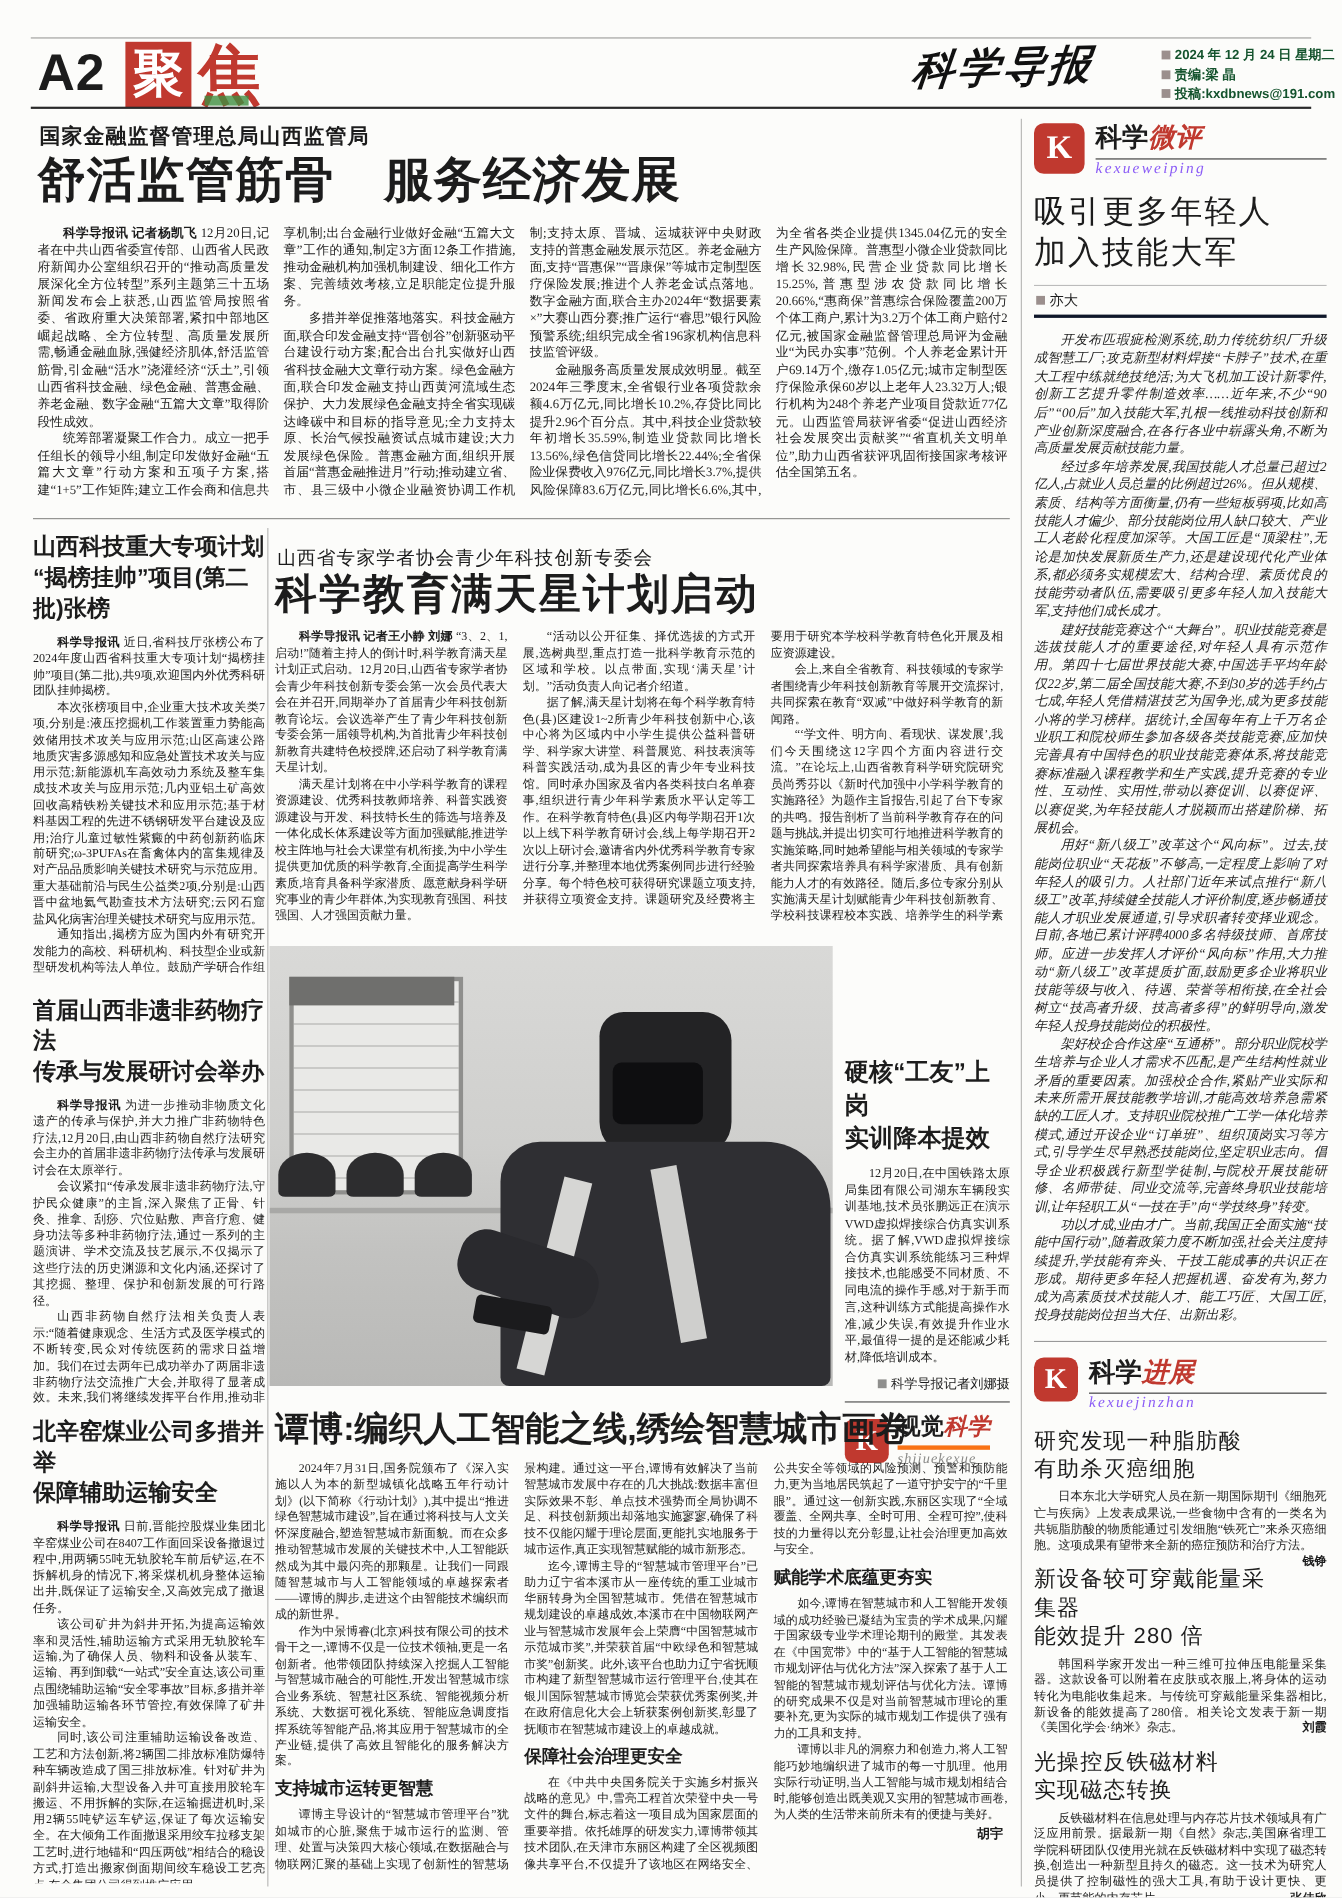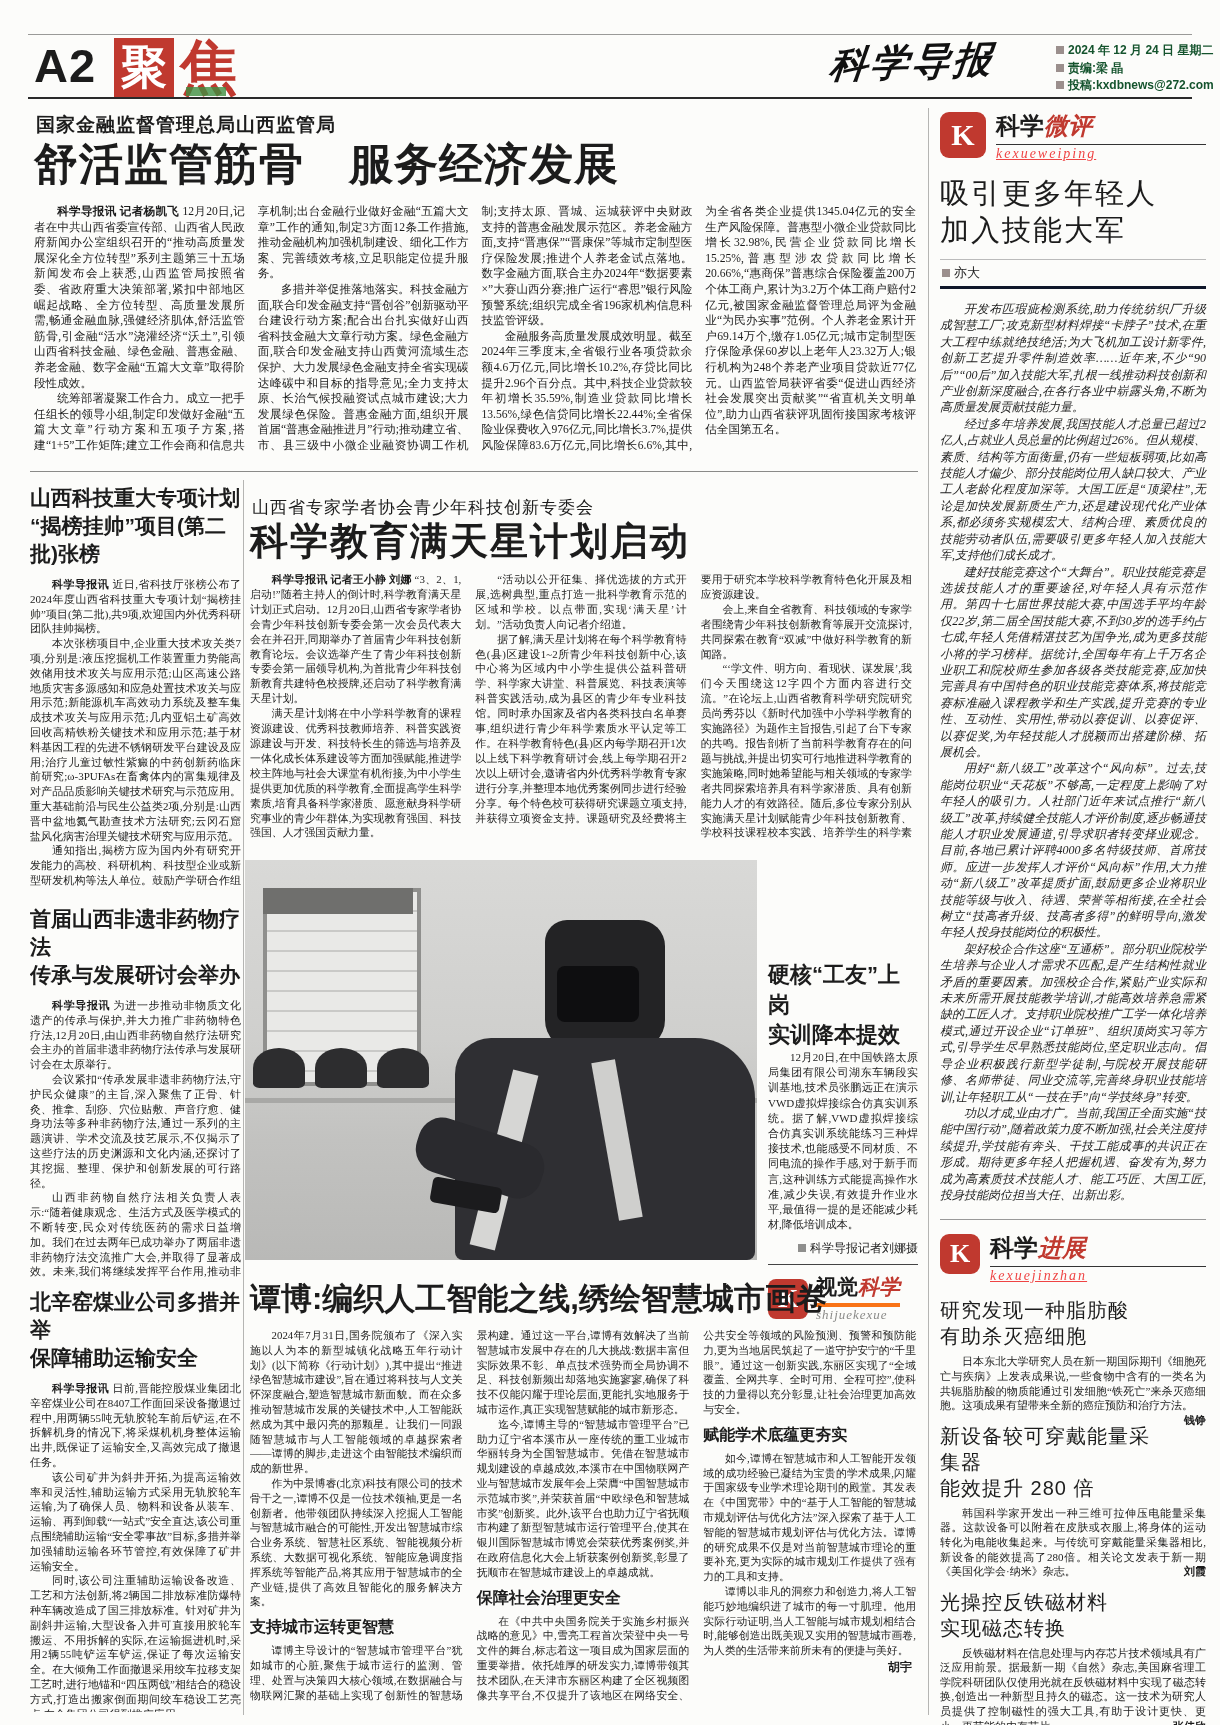--- a/index.html
+++ b/index.html
@@ -64,21 +64,21 @@
   .ph-helmet{position:absolute;left:150px;top:0;width:120px;height:130px;background:#232325;border-radius:22px 26px 30px 30px;}
   .ph-visor{position:absolute;left:162px;top:46px;width:82px;height:56px;background:#0e0e10;border-radius:8px;}
   .ph-body{position:absolute;left:60px;top:118px;width:300px;height:222px;background:#2f2f33;border-radius:36px 60px 8px 8px;}
   .ph-stripe1{position:absolute;left:96px;top:150px;width:26px;height:180px;background:#d6d6d4;transform:rotate(14deg);}
   .ph-stripe2{position:absolute;left:210px;top:140px;width:24px;height:160px;background:#cfcfcd;transform:rotate(-10deg);}
   .ph-arm{position:absolute;left:20px;top:210px;width:130px;height:56px;background:#2a2a2e;border-radius:24px;transform:rotate(18deg);}
   .ph-tool{position:absolute;left:36px;top:262px;width:70px;height:26px;background:#1b1b1d;border-radius:5px;transform:rotate(10deg);}
 
   
   .capt{position:absolute;left:768px;top:960px;width:150px;}
-  .capt-title{font:700 22px/30px "Liberation Sans",sans-serif;}
+  .capt-title{font:700 22px/30px "Liberation Sans",sans-serif;margin-bottom:10px;}
   .capt-body{font-size:11px;line-height:15.2px;text-align:justify;}
   .capt-credit{margin-top:8px;font:12px/16px "Liberation Sans",sans-serif;text-align:right;}
   .capt-credit .sq{background:#8f8f8d;}
   .vlogo{margin-top:8px;border-top:1.5px solid #444;padding-top:10px;display:flex;align-items:center;gap:8px;}
   .k-tile{display:inline-block;background:#c0392f;color:#fff;text-align:center;border-radius:8px;
           font:700 26px/40px "Liberation Serif",serif;width:40px;height:40px;flex:0 0 auto;}
   .vlogo-txt{line-height:1;}
   .vlogo-cn{font:700 21px/24px "Liberation Sans",sans-serif;}
   .vlogo-cn .red-script{color:#c0392f;font-family:"Liberation Serif",serif;font-style:italic;}
   .vlogo-sub{font:italic 13px/16px "Liberation Serif",serif;color:#8a8a88;letter-spacing:1px;border-top:4px solid #f97316;margin-top:4px;}
@@ -88,21 +88,21 @@
   .tbody{position:absolute;left:250px;top:1328px;width:666px;height:390px;column-count:3;column-gap:14px;
          font-size:10.8px;line-height:14.8px;text-align:justify;overflow:hidden;}
 
   
   .sidebar{position:absolute;left:940px;top:112px;width:266px;}
   .sb-header{display:flex;align-items:flex-start;gap:10px;margin-bottom:12px;}
   .sb-header .k-tile{width:46px;height:46px;font-size:30px;line-height:46px;border-radius:9px;}
   .sb-h-txt{flex:1;}
   .sb-h-cn{font:700 24px/28px "Liberation Sans",sans-serif;border-bottom:1.5px solid #333;padding-bottom:4px;}
   .red-script{color:#c0392f;font-family:"Liberation Serif","DejaVu Serif",serif;font-style:italic;font-weight:700;}
-  .sb-h-sub{font:italic 14px/18px "Liberation Serif",serif;color:#ef4444;letter-spacing:2px;text-decoration:underline;}
+  .sb-h-sub{font:italic 14px/18px "Liberation Serif",serif;color:#8b5cf6;letter-spacing:2px;}
   .sb-title{font:500 29px/37px "Liberation Sans",sans-serif;letter-spacing:2px;margin:6px 0 10px;}
   .sb-byline{border-top:1px solid #bbb;border-bottom:3px solid #0f172a;padding:5px 2px;font:13px/16px "Liberation Sans",sans-serif;margin-bottom:12px;}
   .sb-body{font-style:italic;font-size:12px;line-height:16.4px;text-align:justify;}
   .sb-body .para{text-indent:2em;}
   .sb-sep{border-top:1px solid #999;margin:16px 0 14px;}
   .jz-item{margin-bottom:10px;}
   .jz-title{font:500 20px/26px "Liberation Sans",sans-serif;letter-spacing:1px;margin:4px 0 5px;}
   .jz-body{font-size:11px;line-height:14.6px;text-align:justify;}
   .jby{float:right;font-weight:700;padding-left:8px;}
 </style>
@@ -114,21 +114,21 @@
   <div class="topline"></div>
   <div class="edition sans">A2</div>
   <div class="logo-juj">
     <span class="ju-tile">聚</span>
     <span class="jiao">焦</span>
   </div>
   <div class="masthead">科学导报</div>
   <div class="pubinfo">
     <div class="row"><span class="sq"></span><span>2024 年 12 月 24 日  星期二</span></div>
     <div class="row"><span class="sq"></span><span>责编:梁 晶</span></div>
-    <div class="row"><span class="sq"></span><span>投稿:kxdbnews@272.com</span></div>
+    <div class="row"><span class="sq"></span><span>投稿:kxdbnews@191.com</span></div>
   </div>
   <div class="headrule"></div>
 
   <div class="kicker">国家金融监督管理总局山西监管局</div>
   <h1 class="mainhead" style="margin:0">舒活监管筋骨　服务经济发展</h1>
   <div class="mainbody">
 
       <p class="para"><b>科学导报讯  记者杨凯飞  </b><span>12月20日,记者在中共山西省委宣传部、山西省人民政府新闻办公室组织召开的“推动高质量发展深化全方位转型”系列主题第三十五场新闻发布会上获悉,山西监管局按照省委、省政府重大决策部署,紧扣中部地区崛起战略、全方位转型、高质量发展所需,畅通金融血脉,强健经济肌体,舒活监管筋骨,引金融“活水”浇灌经济“沃土”,引领山西省科技金融、绿色金融、普惠金融、养老金融、数字金融“五篇大文章”取得阶段性成效。</span></p>
 
       <p class="para"><span>统筹部署凝聚工作合力。成立一把手任组长的领导小组,制定印发做好金融“五篇大文章”行动方案和五项子方案,搭建“1+5”工作矩阵;建立工作会商和信息共享机制;出台金融行业做好金融“五篇大文章”工作的通知,制定3方面12条工作措施,推动金融机构加强机制建设、细化工作方案、完善绩效考核,立足职能定位提升服务。</span></p>

